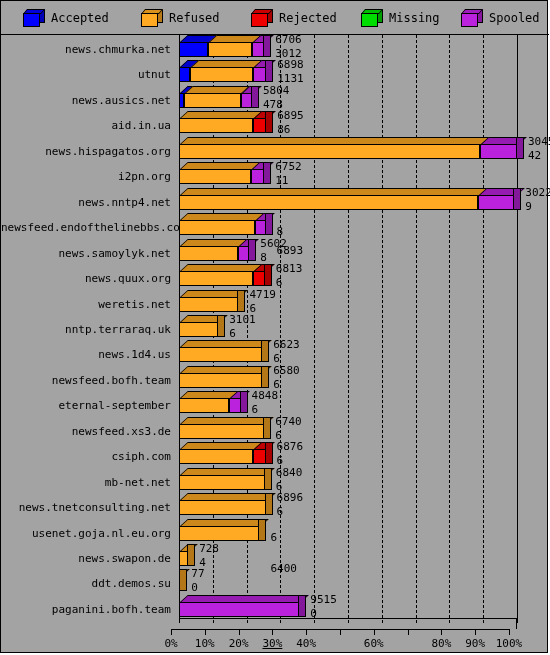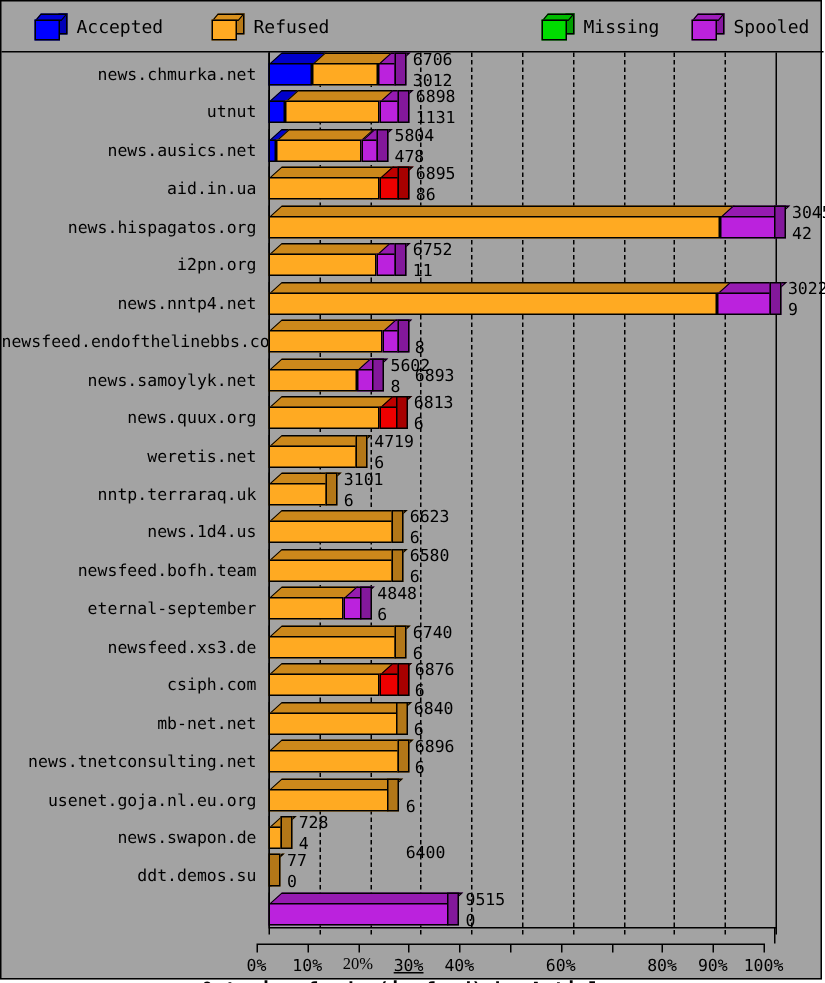--- a/index.html
+++ b/index.html
@@ -61,20 +61,28 @@
         </span>
         <span class="leg-label">Accepted</span>
       </div>
       <div class="leg-item" style="position: absolute; left: 140px; top: 5px;">
         <span class="leg-cube">
           <span class="side" style="background: rgb(184, 122, 24);"></span>
           <span class="topf" style="background: rgb(217, 145, 29);"></span>
           <span class="face" style="background: rgb(255, 170, 34);"></span>
         </span>
         <span class="leg-label">Refused</span>
+      </div>
+      <div class="leg-item" style="position: absolute; left: 250px; top: 5px;">
+        <span class="leg-cube">
+          <span class="side" style="background: rgb(171, 0, 0);"></span>
+          <span class="topf" style="background: rgb(202, 0, 0);"></span>
+          <span class="face" style="background: rgb(238, 0, 0);"></span>
+        </span>
+        <span class="leg-label">Rejected</span>
       </div>
       <div class="leg-item" style="position: absolute; left: 360px; top: 5px;">
         <span class="leg-cube">
           <span class="side" style="background: rgb(0, 159, 0);"></span>
           <span class="topf" style="background: rgb(0, 188, 0);"></span>
           <span class="face" style="background: rgb(0, 221, 0);"></span>
         </span>
         <span class="leg-label">Missing</span>
       </div>
       <div class="leg-item" style="position: absolute; left: 460px; top: 5px;">
@@ -320,38 +328,39 @@
       <div class="valbot" style="left: 198.126px; top: 521px;">4</div>
       <div class="ylabel" style="right: 378px; top: 542.45px;">ddt.demos.su</div>
       <div class="tick" style="left: 178px; top: 534.45px; height: 22px;"></div>
       <div class="bar" style="left: 178px; top: 541.45px; height: 15px; width: 1.352px;">
         <div class="top" style="left: 0px; top: -7px; width: 2.352px; height: 8px; background: rgb(204, 136, 27);"></div>
         <div class="seg" style="left: 0px; width: 1.352px; background: rgb(255, 170, 34);"></div>
         <div style="position: absolute; left: 0.352px; top: -7px; width: 8px; height: 22px; border: 1px solid rgb(0, 0, 0); box-sizing: border-box; background: rgb(179, 119, 24);"></div>
       </div>
       <div class="valtop" style="left: 190.352px; top: 532.45px;">77</div>
       <div class="valbot" style="left: 190.352px; top: 546.45px;">0</div>
+      <div class="ylabel" style="right: 378px; top: 567.9px;">paganini.bofh.team</div>
       <div class="tick" style="left: 178px; top: 559.9px; height: 22px;"></div>
       <div class="bar" style="left: 178px; top: 566.9px; height: 15px; width: 120.328px;">
         <div class="top" style="left: 0px; top: -7px; width: 121.328px; height: 8px; background: rgb(150, 27, 177);"></div>
         <div class="seg" style="left: 0px; width: 120.328px; background: rgb(187, 34, 221);"></div>
         <div style="position: absolute; left: 119.328px; top: -7px; width: 8px; height: 22px; border: 1px solid rgb(0, 0, 0); box-sizing: border-box; background: rgb(131, 24, 155);"></div>
       </div>
       <div class="valtop" style="left: 309.328px; top: 557.9px;">9515</div>
       <div class="valbot" style="left: 309.328px; top: 571.9px;">0</div>
       <div class="axis-back" style="left: 178px; top: 583.35px; width: 339px; height: 1px;"></div>
       <div class="axis-back" style="left: 178px; top: 0px; width: 1px; height: 583.35px;"></div>
       <div class="axis-back" style="left: 170px; top: 594.35px; width: 339px; height: 1px;"></div>
       <div style="position: absolute; left: 515px; top: 583.35px; width: 8px; height: 11px; border-left: 1px solid rgb(0, 0, 0);"></div>
       <div class="tick" style="left: 170px; top: 595.35px; height: 5px;"></div>
       <div class="xtick-label" style="left: 148px; top: 602.35px; width: 44px;">0%</div>
       <div class="tick" style="left: 203.8px; top: 595.35px; height: 5px;"></div>
       <div class="xtick-label" style="left: 181.8px; top: 602.35px; width: 44px;">10%</div>
       <div class="tick" style="left: 237.6px; top: 595.35px; height: 5px;"></div>
-      <div class="xtick-label" style="left: 215.6px; top: 602.35px; width: 44px; font-family: Liberation Serif, serif;">20%</div>
+      <div class="xtick-label" style="left: 215.6px; top: 602.35px; width: 44px;">20%</div>
       <div class="tick" style="left: 271.4px; top: 595.35px; height: 5px;"></div>
       <div class="xtick-label" style="left: 249.4px; top: 602.35px; width: 44px; text-decoration: underline;">30%</div>
       <div class="tick" style="left: 305.2px; top: 595.35px; height: 5px;"></div>
       <div class="xtick-label" style="left: 283.2px; top: 602.35px; width: 44px;">40%</div>
       <div class="tick" style="left: 339px; top: 595.35px; height: 5px;"></div>
       <div class="xtick-label" style="left: 317px; top: 602.35px; width: 44px; margin-top: 20px;">50%</div>
       <div class="tick" style="left: 372.8px; top: 595.35px; height: 5px;"></div>
       <div class="xtick-label" style="left: 350.8px; top: 602.35px; width: 44px;">60%</div>
       <div class="tick" style="left: 406.6px; top: 595.35px; height: 5px;"></div>
       <div class="xtick-label" style="left: 384.6px; top: 636px; width: 44px; margin-top: 20px;">70%</div>

